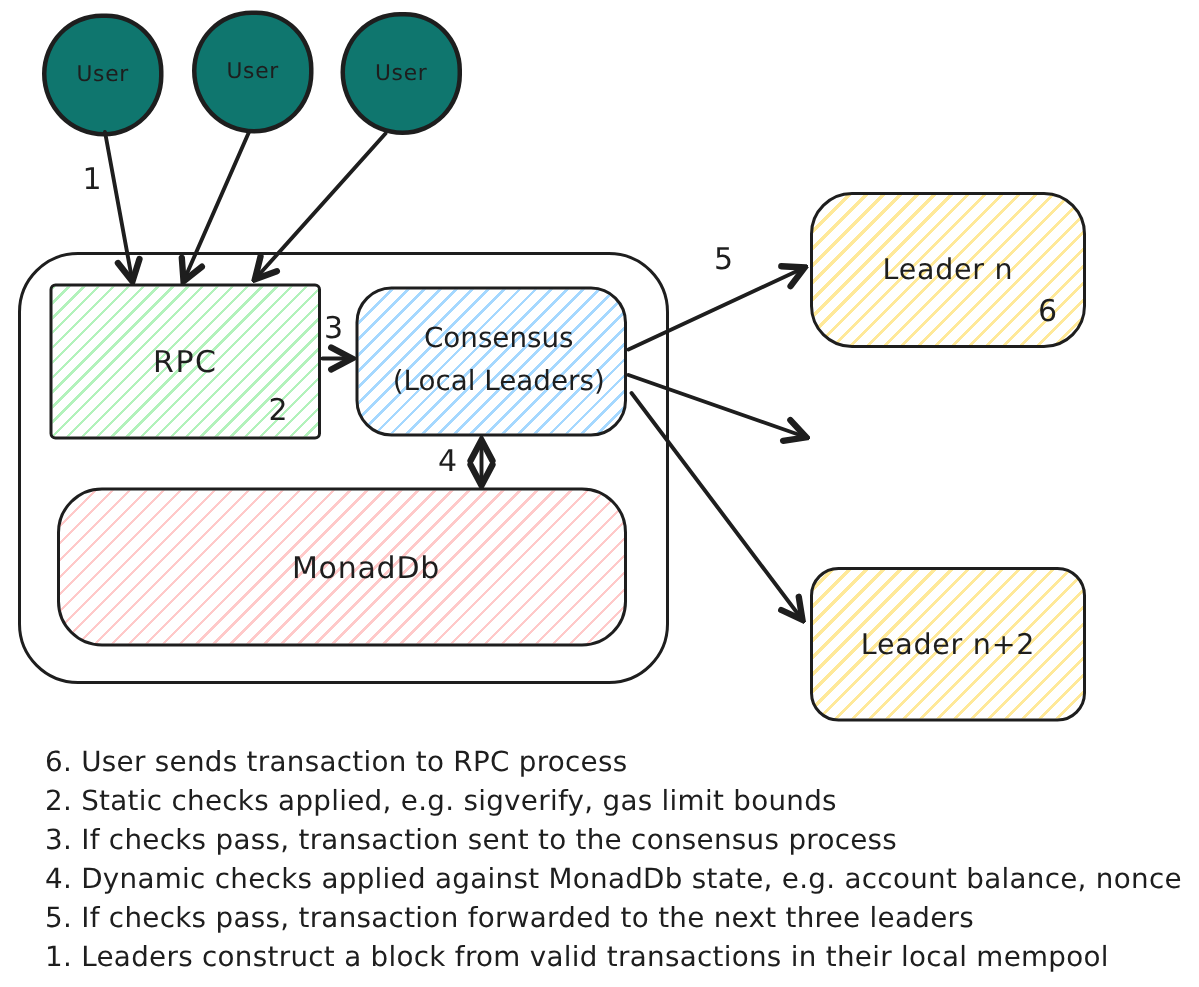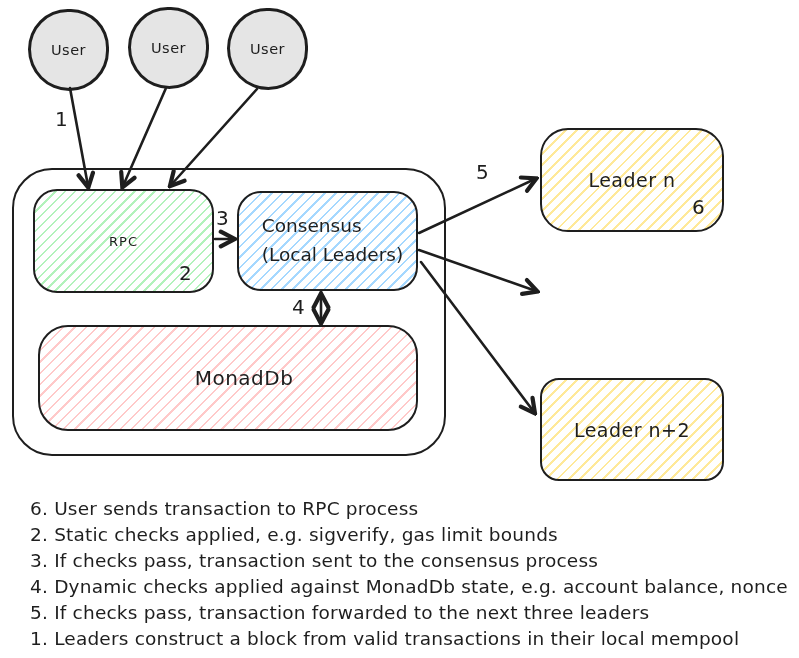--- a/index.html
+++ b/index.html
@@ -14,20 +14,21 @@
     overflow: hidden;
   }
 
   
   .node {
     position: absolute;
     border: 2.6px solid var(--stroke, #1e1e1e);
     display: flex;
     align-items: center;
     justify-content: center;
+    text-align: center;
     z-index: 2;
   }
   .hatch-green  { background: repeating-linear-gradient(135deg, var(--hatch-green, #b2f2bb) 0px, var(--hatch-green, #b2f2bb) 1.6px, transparent 1.6px, transparent 7px); }
   .hatch-blue   { background: repeating-linear-gradient(135deg, var(--hatch-blue, #a5d8ff) 0px, var(--hatch-blue, #a5d8ff) 1.8px, transparent 1.8px, transparent 7.5px); padding-left: 10px; }
   .hatch-red    { background: repeating-linear-gradient(135deg, var(--hatch-red, #ffc9c9) 0px, var(--hatch-red, #ffc9c9) 1.6px, transparent 1.6px, transparent 8px); }
   .hatch-yellow { background: repeating-linear-gradient(135deg, var(--hatch-yellow, #ffe999) 0px, var(--hatch-yellow, #ffe999) 2px, transparent 2px, transparent 8px); }
 
   .cluster {
     position: absolute;
     left: 12px; top: 168px;
@@ -40,27 +41,27 @@
 
   .user-circle {
     position: absolute;
     width: 81px; height: 82px;
     border: 3px solid var(--stroke, #1e1e1e);
     border-radius: 50% 48% 50% 52%;
     display: flex; align-items: center; justify-content: center;
     font-size: 14.5px;
     letter-spacing: 0.5px;
     z-index: 2;
-    background: #e5e5e5;
+    background: #0f766e;
   }
   .user-1 { left: 28px;  top: 9px; }
   .user-2 { left: 128px; top: 7px; }
   .user-3 { left: 227px; top: 8px; }
 
-  .rpc-box       { left: 33px;  top: 189px; width: 181px; height: 104px; border-radius: 24px; font-size: 13px; letter-spacing: 1px; }
+  .rpc-box       { left: 33px;  top: 189px; width: 181px; height: 104px; border-radius: 4px; font-size: 20px; letter-spacing: 1px; }
   .consensus-box { left: 237px; top: 191px; width: 181px; height: 100px; border-radius: 24px; font-size: 18.5px; line-height: 1.55; }
   .monaddb-box   { left: 38px;  top: 325px; width: 380px; height: 106px; border-radius: 30px; font-size: 20px; letter-spacing: 0.5px; padding-left: 32px; }
   .leader-n-box  { left: 540px; top: 128px; width: 184px; height: 104px; border-radius: 28px; font-size: 19px; letter-spacing: 0.5px; }
   .leader-n1-box { left: 542px; top: 250px; width: 183px; height: 103px; border-radius: 28px; font-size: 19px; letter-spacing: 0.5px; }
   .leader-n2-box { left: 540px; top: 378px; width: 184px; height: 103px; border-radius: 19px; font-size: 19px; letter-spacing: 0.5px; }
 
   
   .arrows {
     position: absolute;
     left: 0; top: 0;

